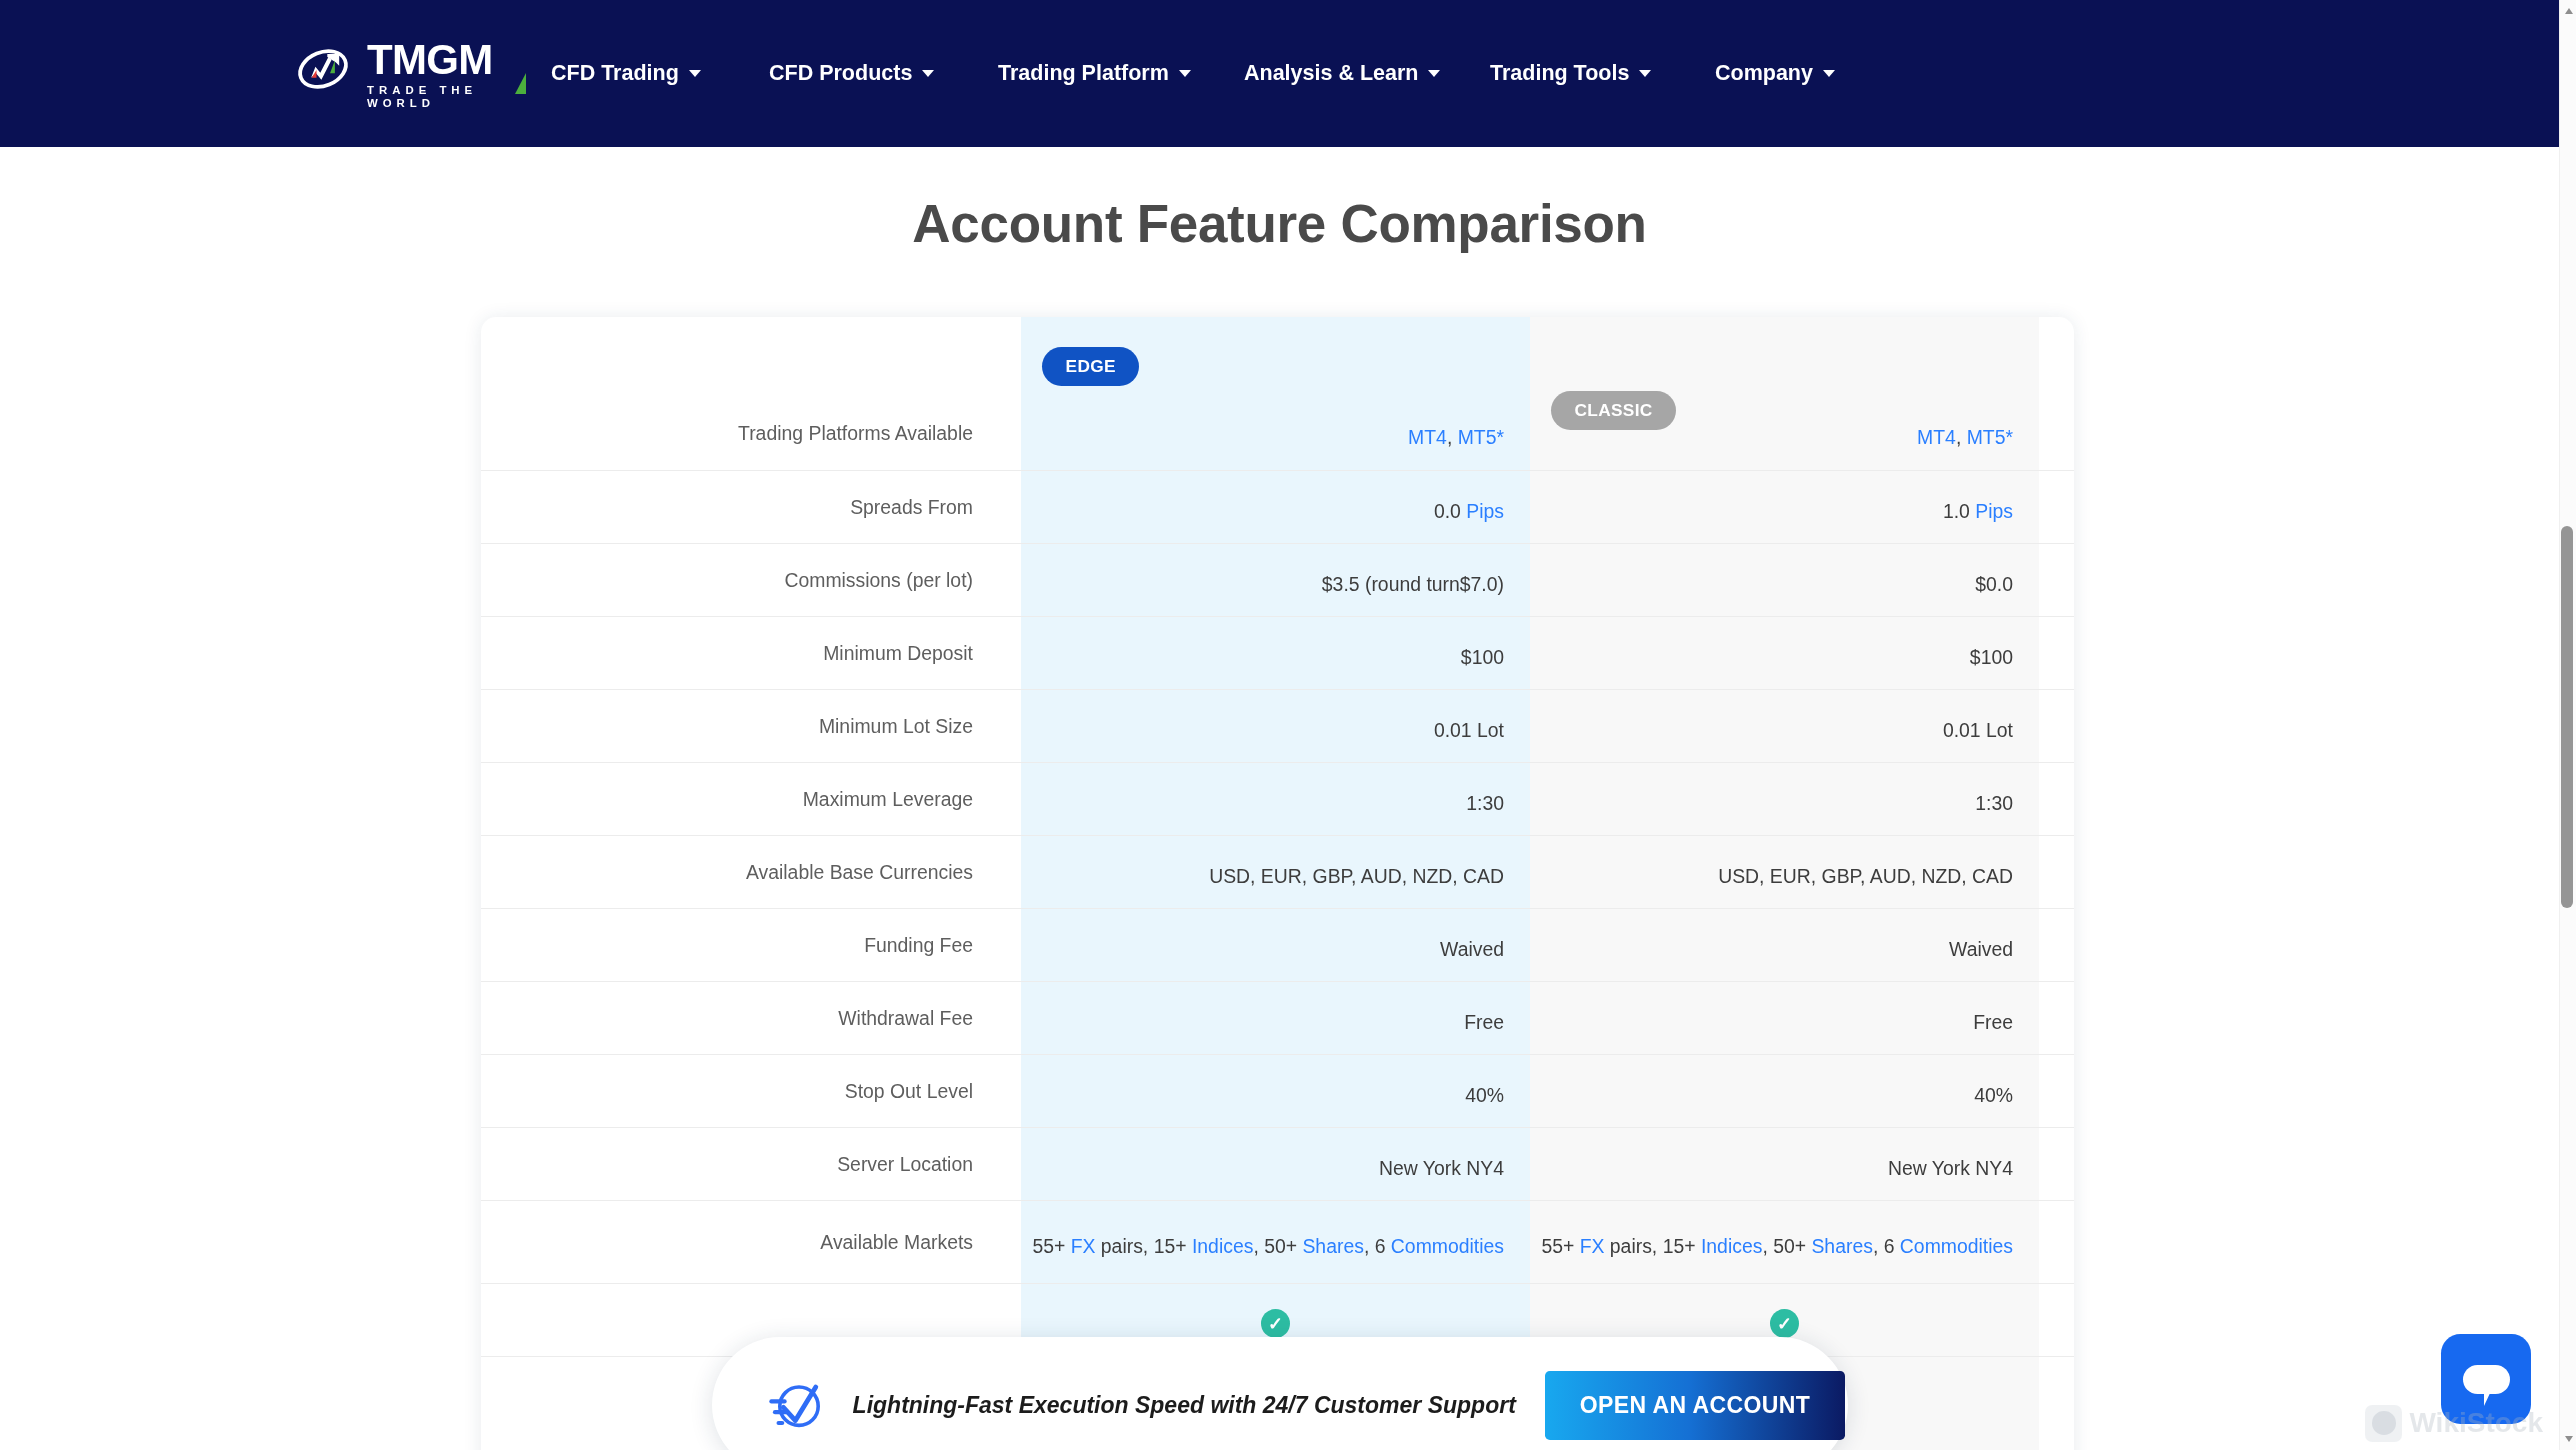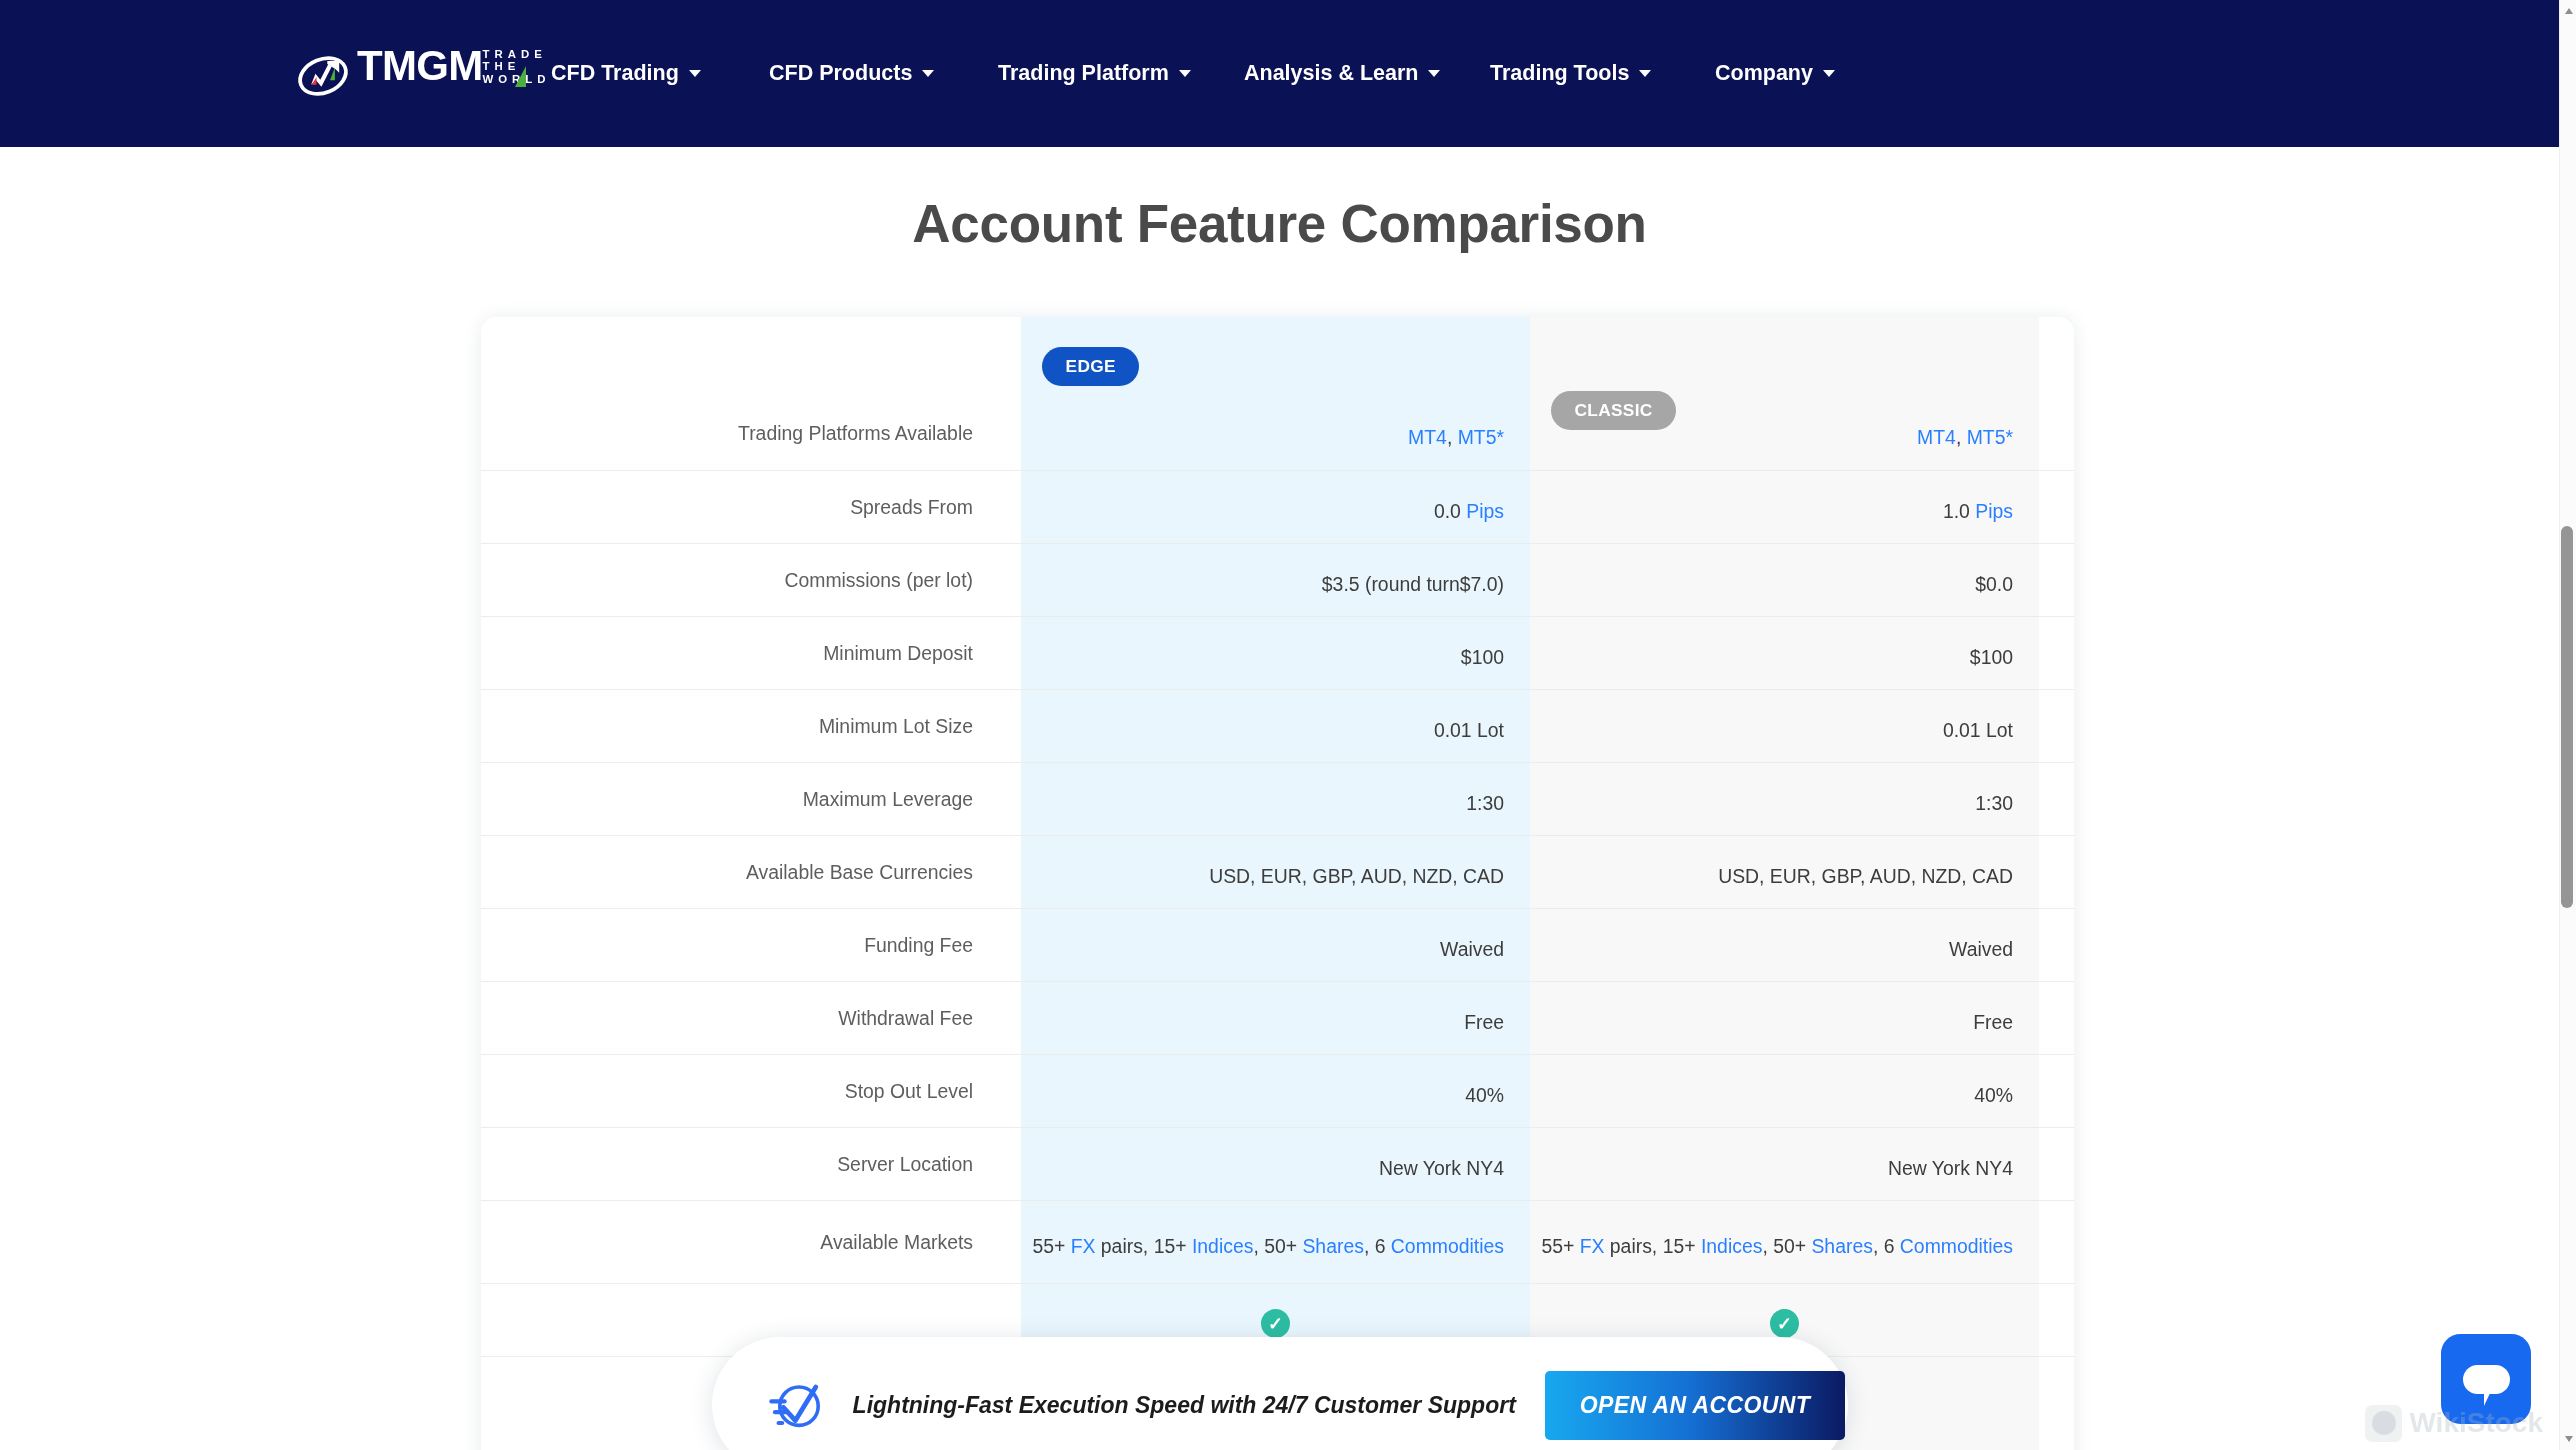--- a/index.html
+++ b/index.html
@@ -16,21 +16,21 @@
     position: absolute; top: 0; left: 0;
     width: 2559px; height: 147px;
     background: #0a1154;
     display: flex; align-items: center;
   }
   .logo-wrap {
     display: flex; align-items: flex-start;
     margin-left: 296px; width: 229px; position: relative;
   }
   .logo-mark { width: 54px; height: 54px; position: relative; margin-top: 4.2px; }
-  .logo-text-col { margin-left: 7px; display:flex; flex-direction:row; }
+  .logo-text-col { margin-left: 17px; display:flex; flex-direction:column; }
   .logo-word {
     color: #ffffff; font-size: 42px; font-weight: 700;
     letter-spacing: -0.7px; line-height: 43px;
     font-family: "Liberation Sans", sans-serif;
   }
   .logo-tag {
     color: #ffffff; font-size: 11.4px; font-weight: 700;
     letter-spacing: 5px; margin-top: 3.5px; line-height: 12.5px;
   }
   .logo-accent {
@@ -138,21 +138,20 @@
     white-space: nowrap;
   }
   .banner-btn {
     margin-left: 29px;
     height: 69px; padding: 0 35px;
     display: inline-flex; align-items:center; justify-content:center;
     background: linear-gradient(90deg, #18a8ef 0%, #1570d4 48%, #0b1a63 100%);
     color: #ffffff; font-size: 23px; font-weight: 700; letter-spacing: 0.4px;
     border: none; border-radius: 4.8px; cursor: pointer;
     white-space: nowrap;
-    font-style: italic;
   }
 
   
   .chat-btn {
     position: absolute; right: 45px; bottom: 26px;
     width: 90px; height: 90px; border-radius: 19.4px;
     background: #1769f0; cursor: pointer;
     display:flex; align-items:center; justify-content:center;
   }
   .chat-bubble {

